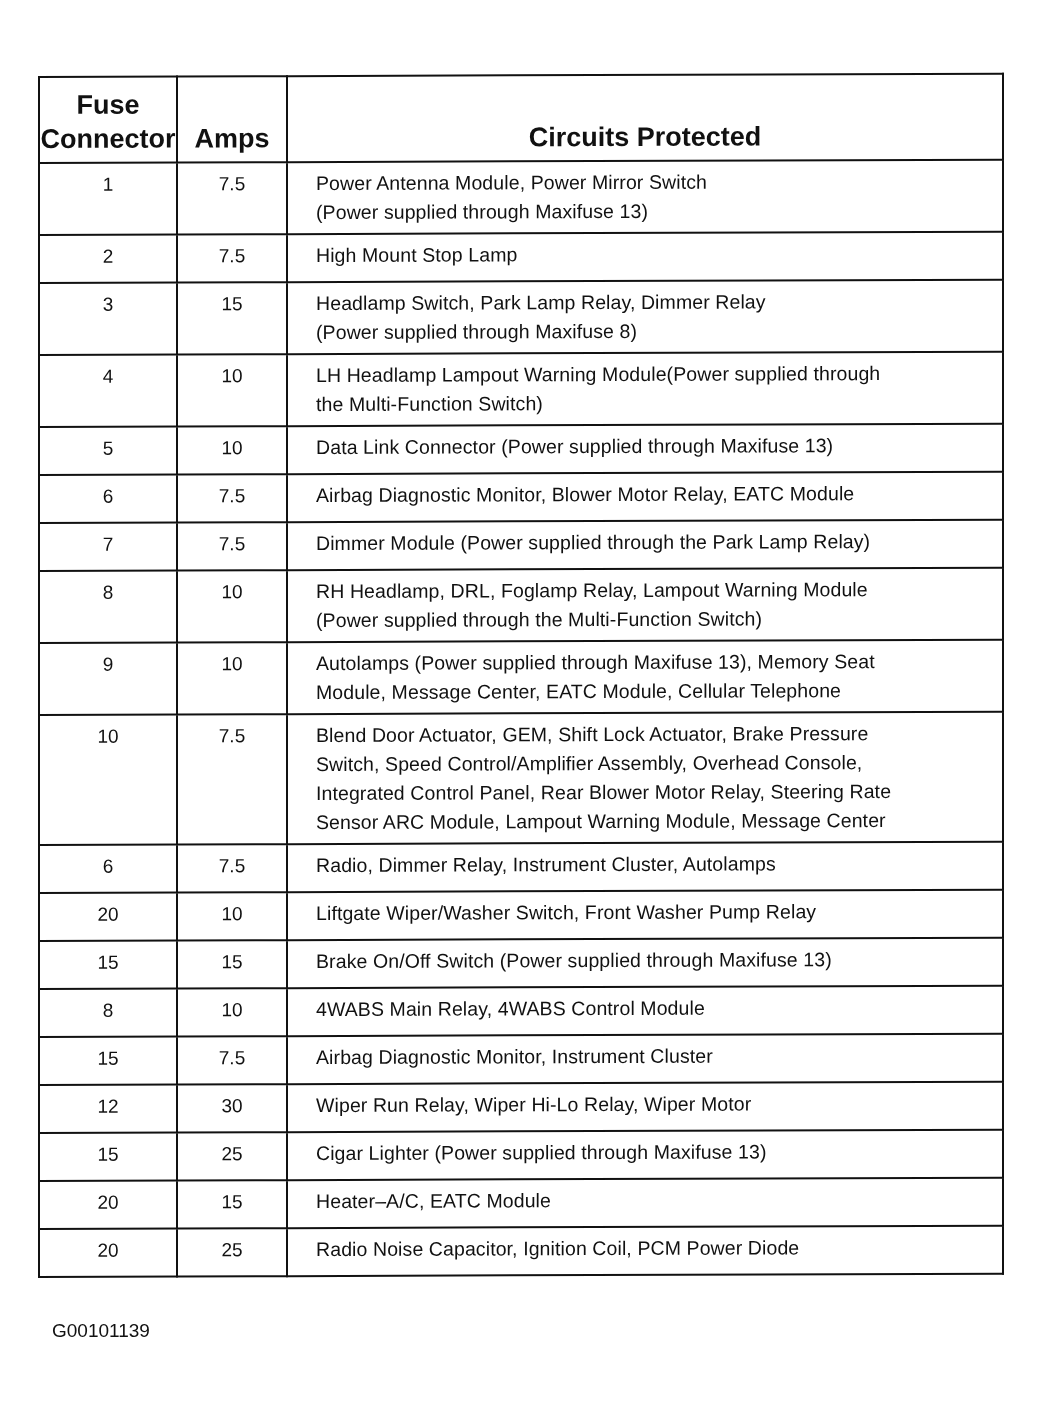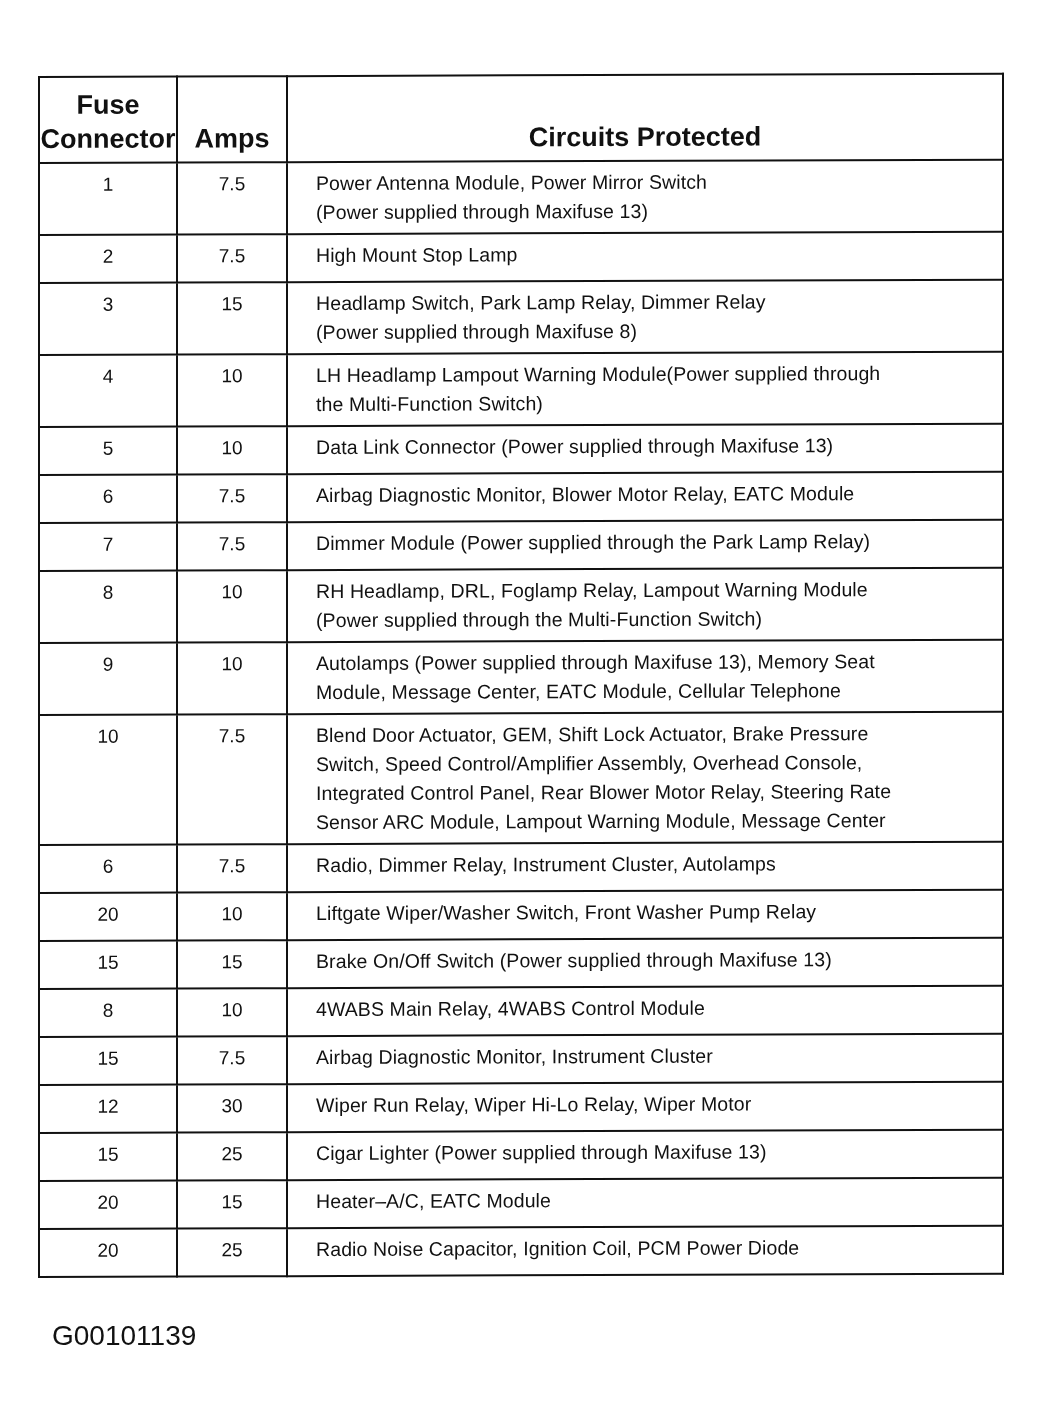--- a/index.html
+++ b/index.html
@@ -9,21 +9,21 @@
          border-collapse: collapse; transform: skewY(-0.2deg); transform-origin: left top; }
   .tbl td, .tbl th { border: 2px solid #111; vertical-align: top; padding: 0; }
   .tbl th { font-weight: bold; font-size: 27px; line-height: 34px; text-align: center;
             vertical-align: bottom; padding-bottom: 6px; }
   .c1 { width: 136px; }
   .c2 { width: 108px; }
   .tbl td.num { text-align: center; font-size: 19px; padding-top: 10px; }
   .tbl td.txt { font-size: 19.5px; line-height: 29px; padding: 6px 6px 6px 28px; letter-spacing: 0.1px; }
   .hdr-row th { height: 78px; }
   .r2 td { height: 34px; }
-  .caption { position: absolute; left: 52px; top: 1320px; font-size: 28px; }
+  .caption { position: absolute; left: 52px; top: 1320px; font-size: 19px; }
 </style>
 </head>
 <body>
 
 <table class="tbl">
   <thead>
     <tr class="hdr-row">
       <th class="c1">
         <div>Fuse</div>
         <div>Connector</div>

